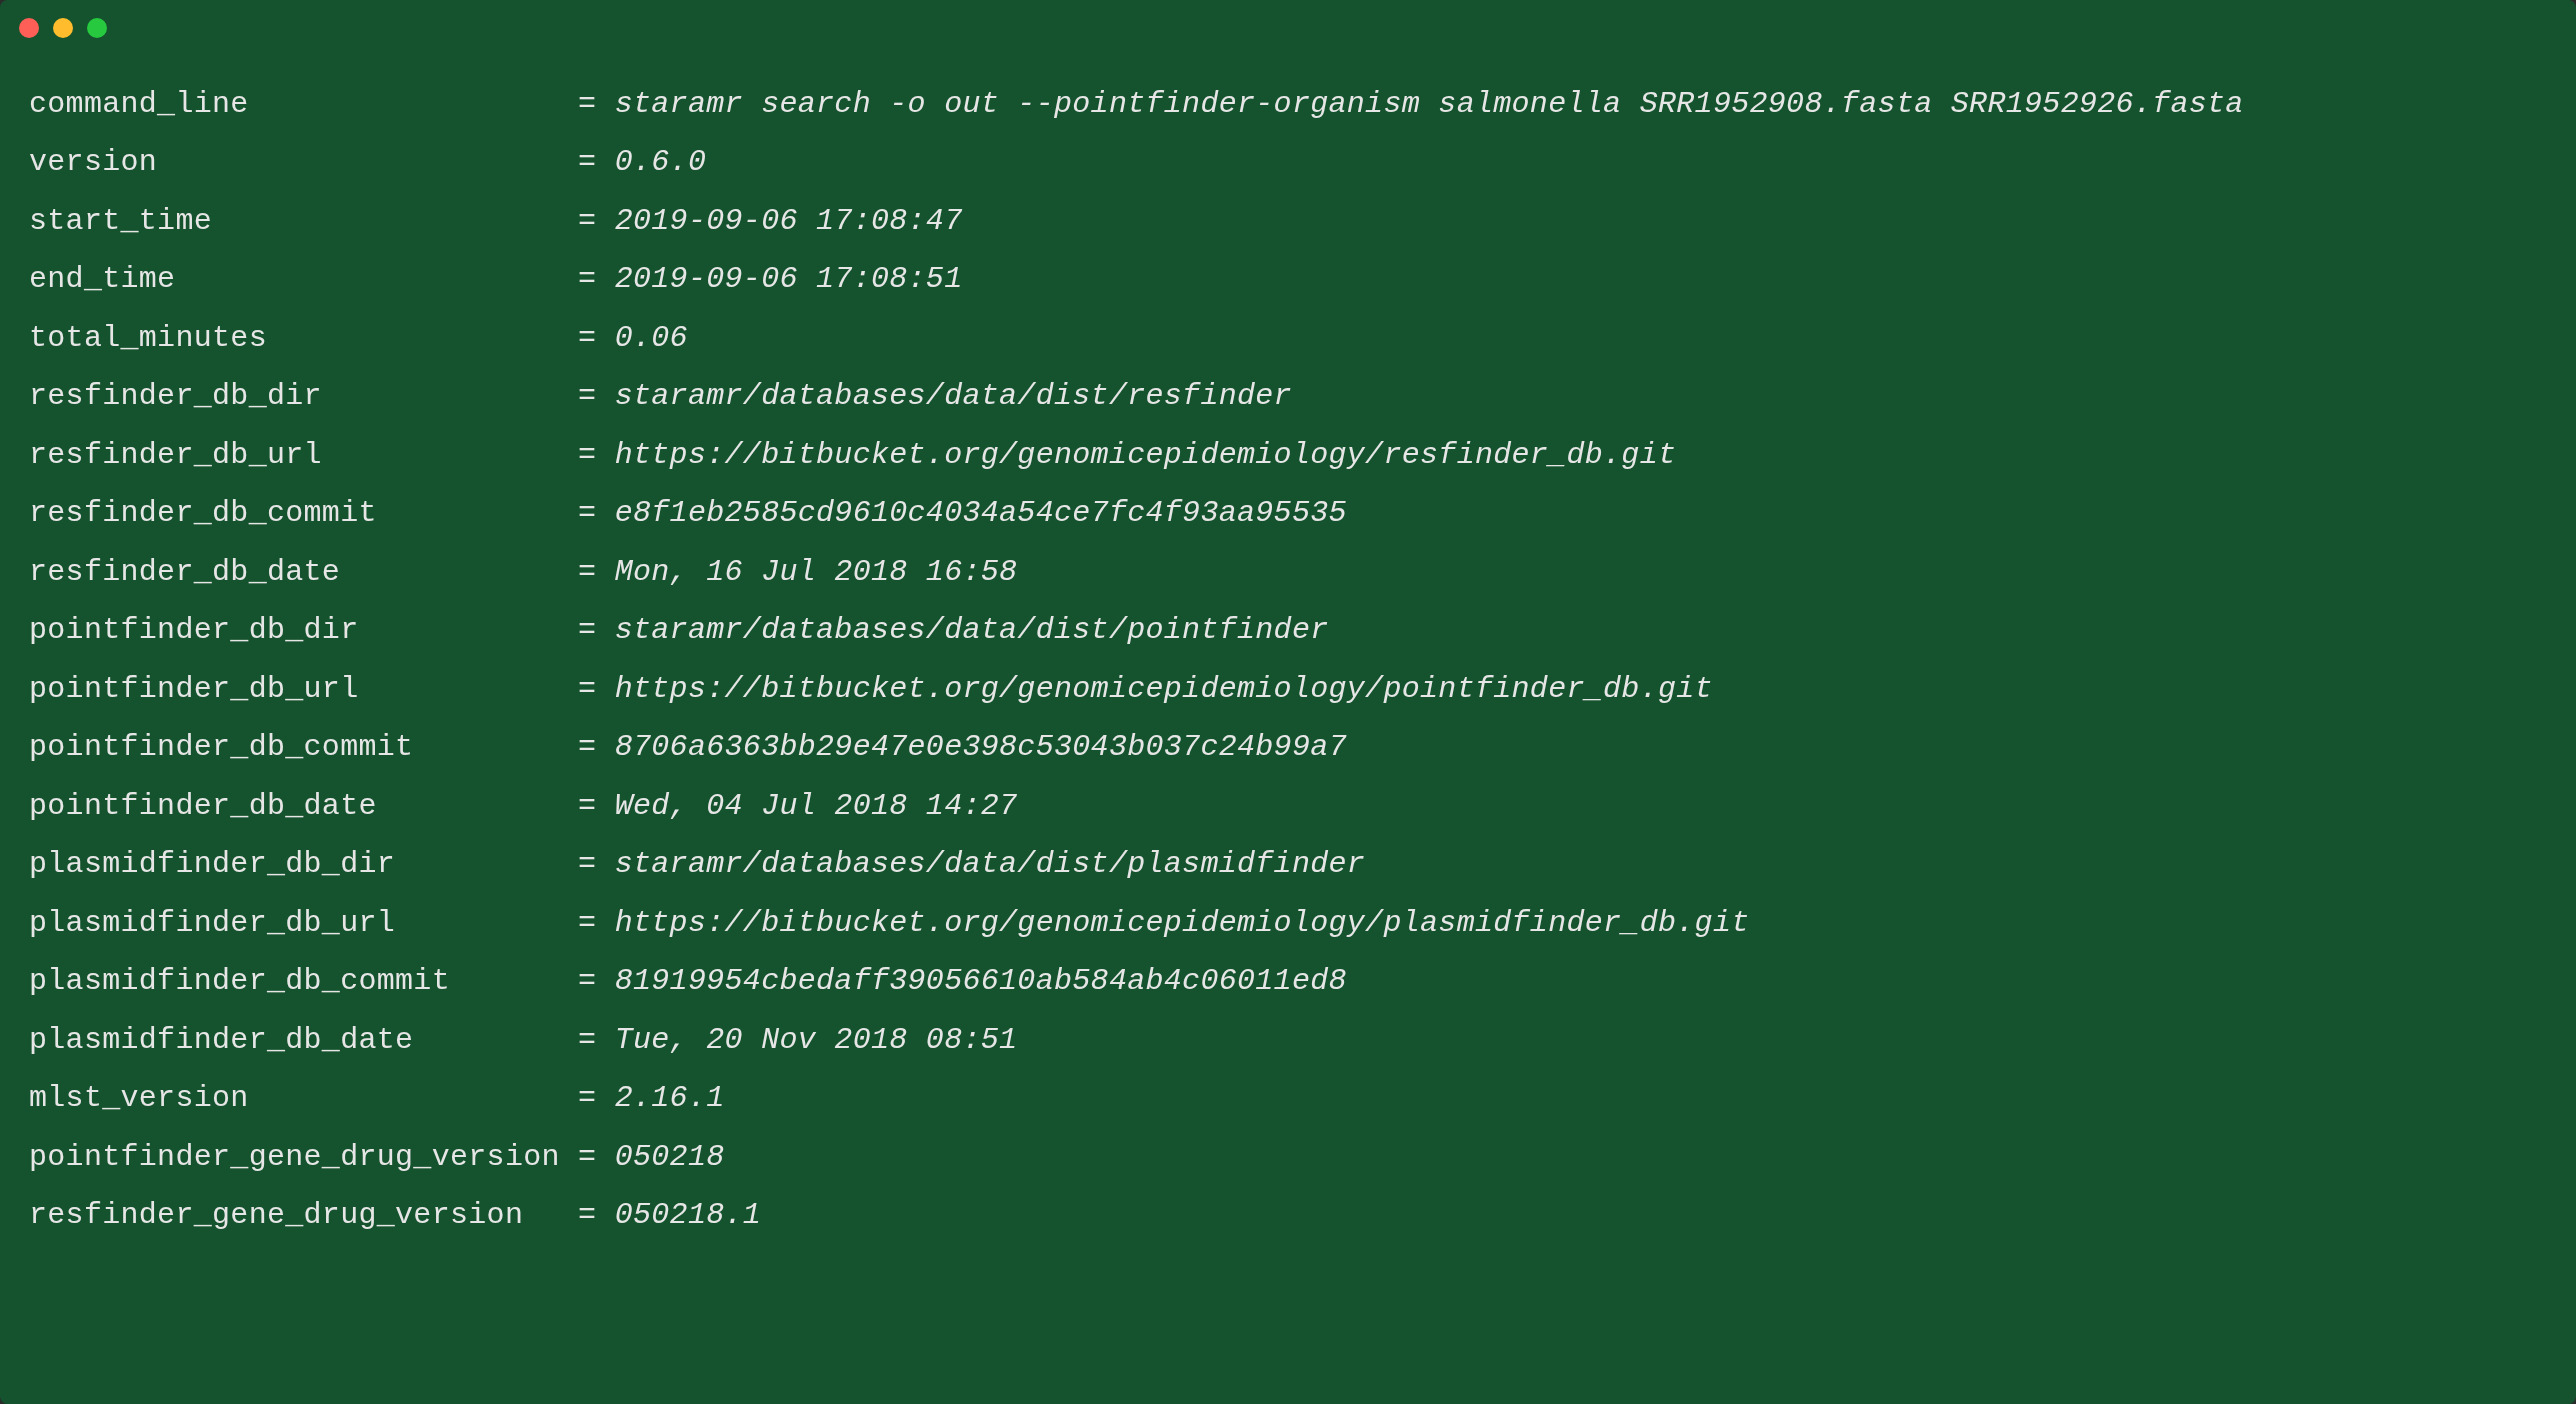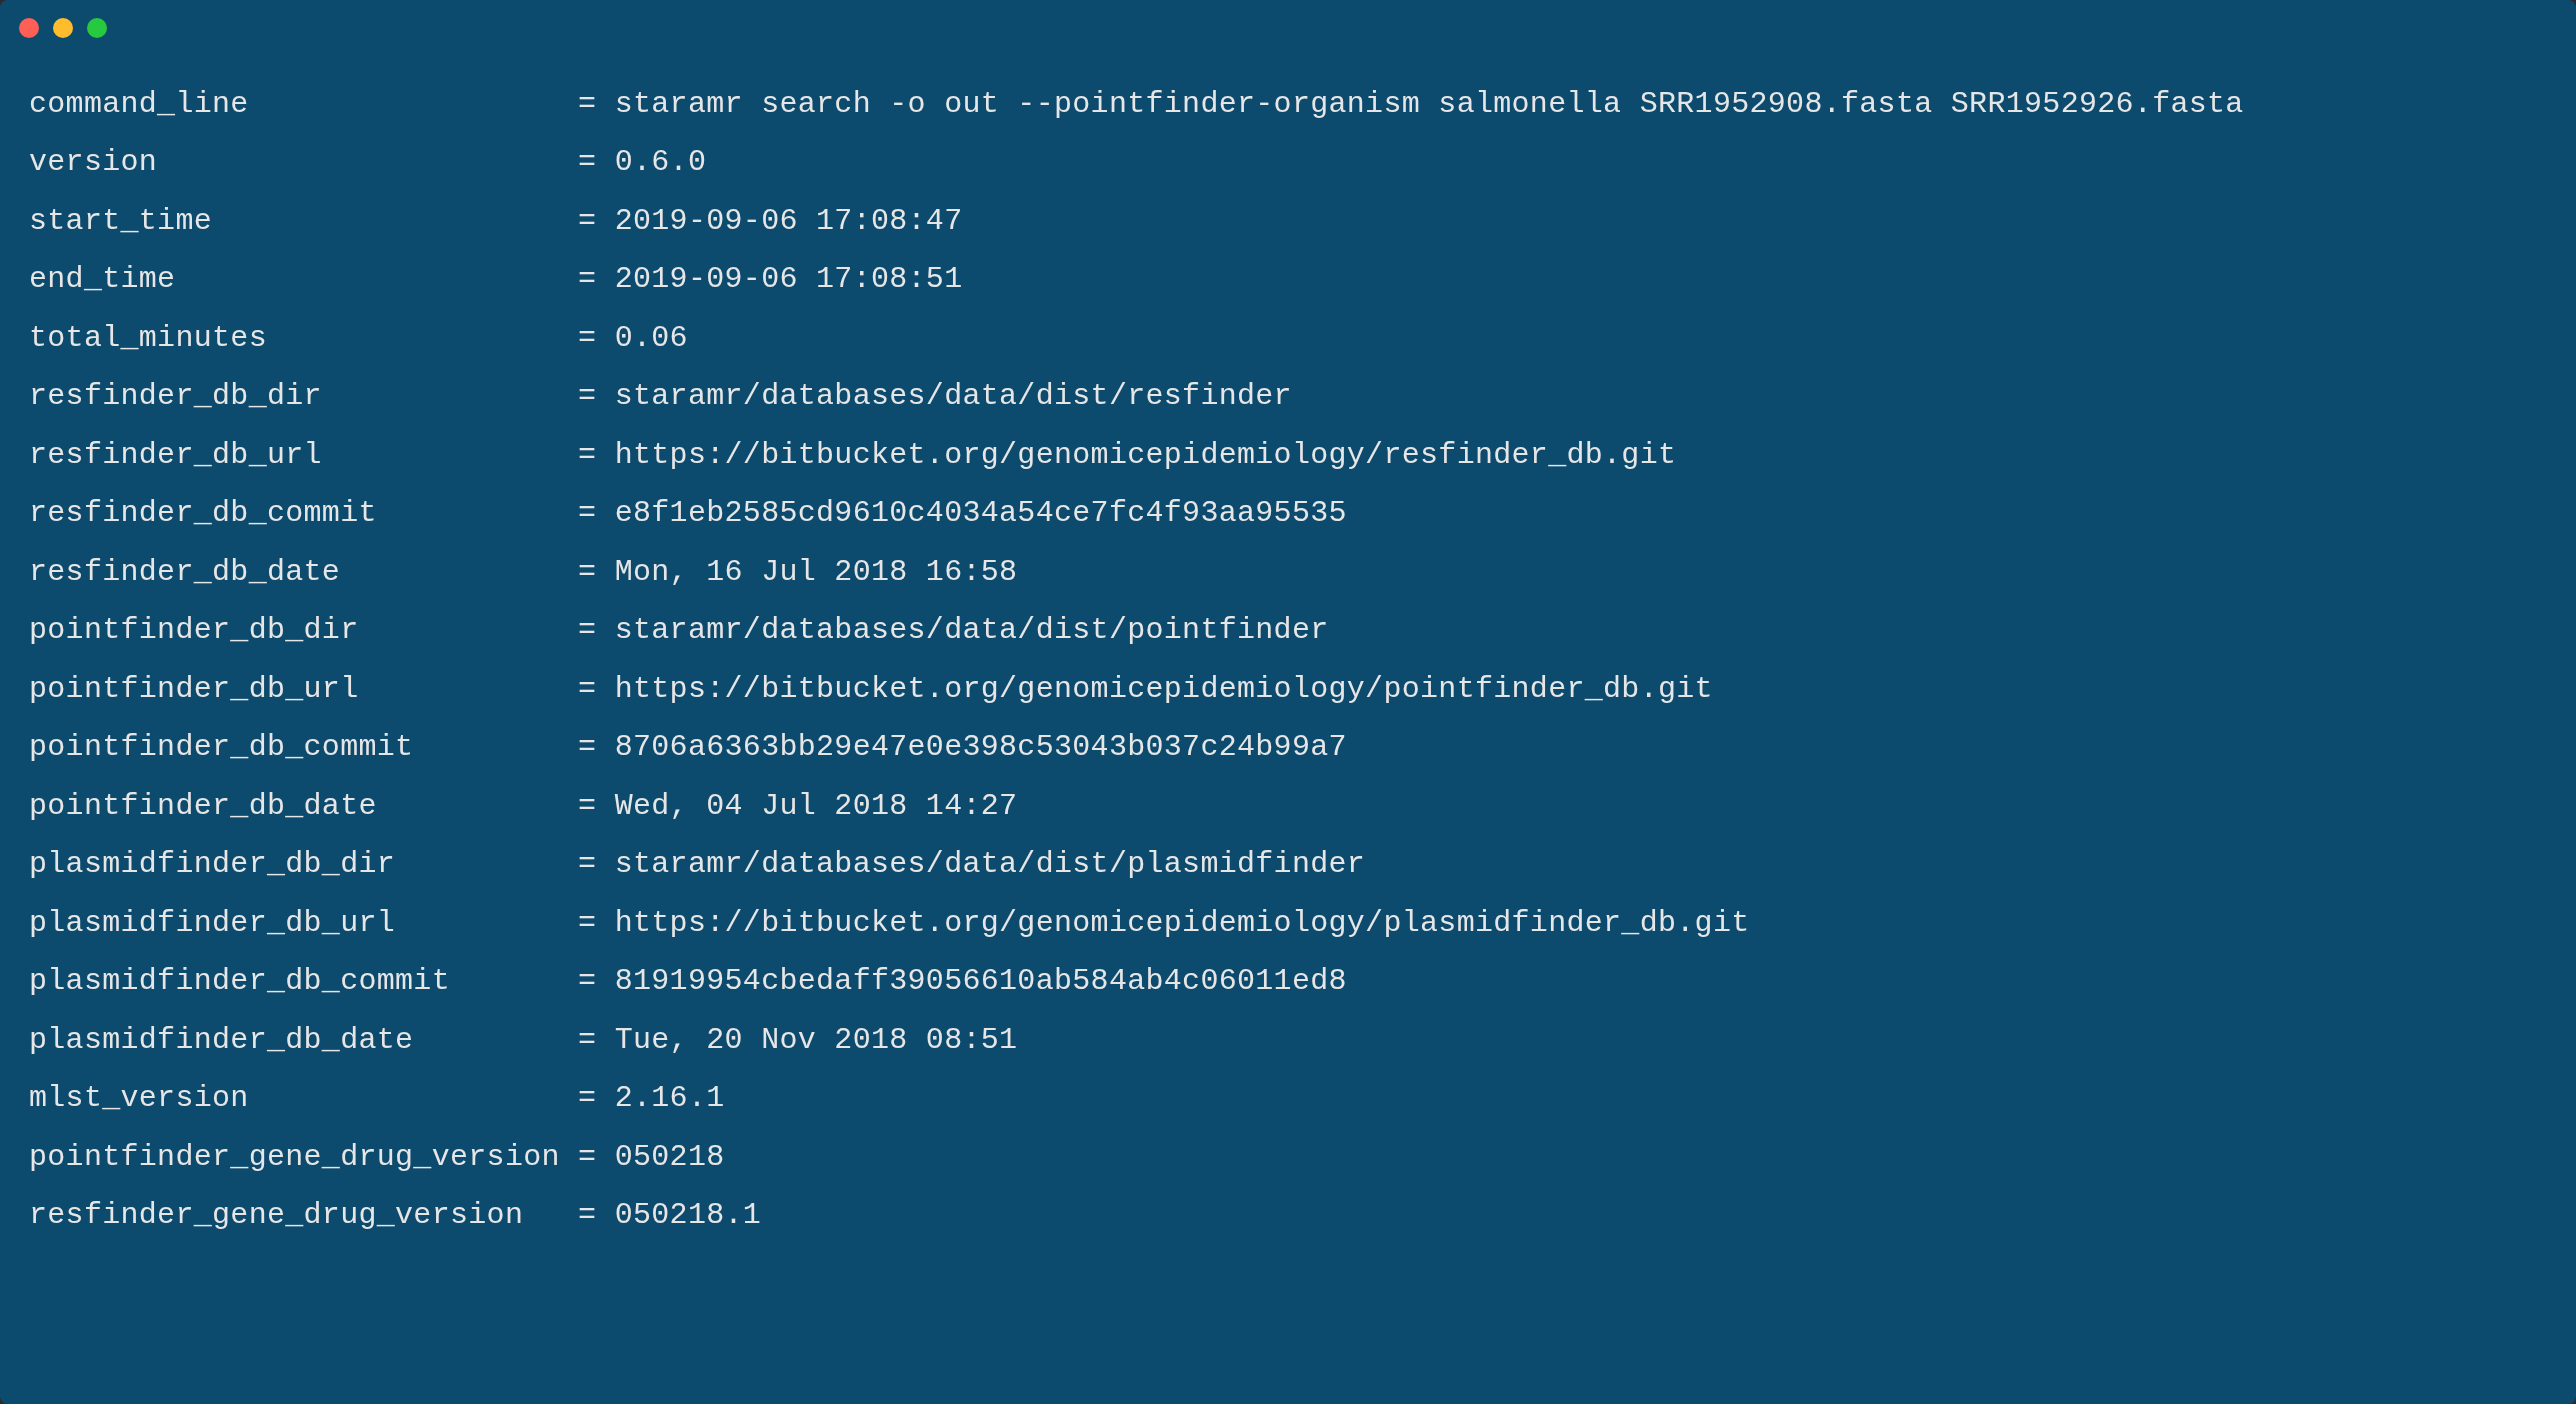--- a/index.html
+++ b/index.html
@@ -13,21 +13,21 @@
       font-size: 15px;
       color: #dcdcdc;
       padding: 0;
       width: 2576px;
       height: 1404px;
       overflow: hidden;
     }
     .window {
       width: 100%;
       height: 100%;
-      background: #0c4a6e;
+      background: #14532d;
       border-radius: 7.6px;
       overflow: hidden;
     }
     .titlebar {
       display: flex;
       gap: 14px;
       padding: 17.7px 19px 8.9px 19px;
       align-items: center;
     }
     .traffic-light {
@@ -52,20 +52,21 @@
     }
     .key {
       display: inline-block;
       min-width: 525px;
     }
     .sep {
       display: inline-block;
     }
     .val {
       display: inline-block;
+      font-style: italic;
     }
   </style>
 </head>
 <body>
 
 <div class="window">
   <div class="titlebar">
     <div class="traffic-light tl-red"></div>
     <div class="traffic-light tl-yellow"></div>
     <div class="traffic-light tl-green"></div>

